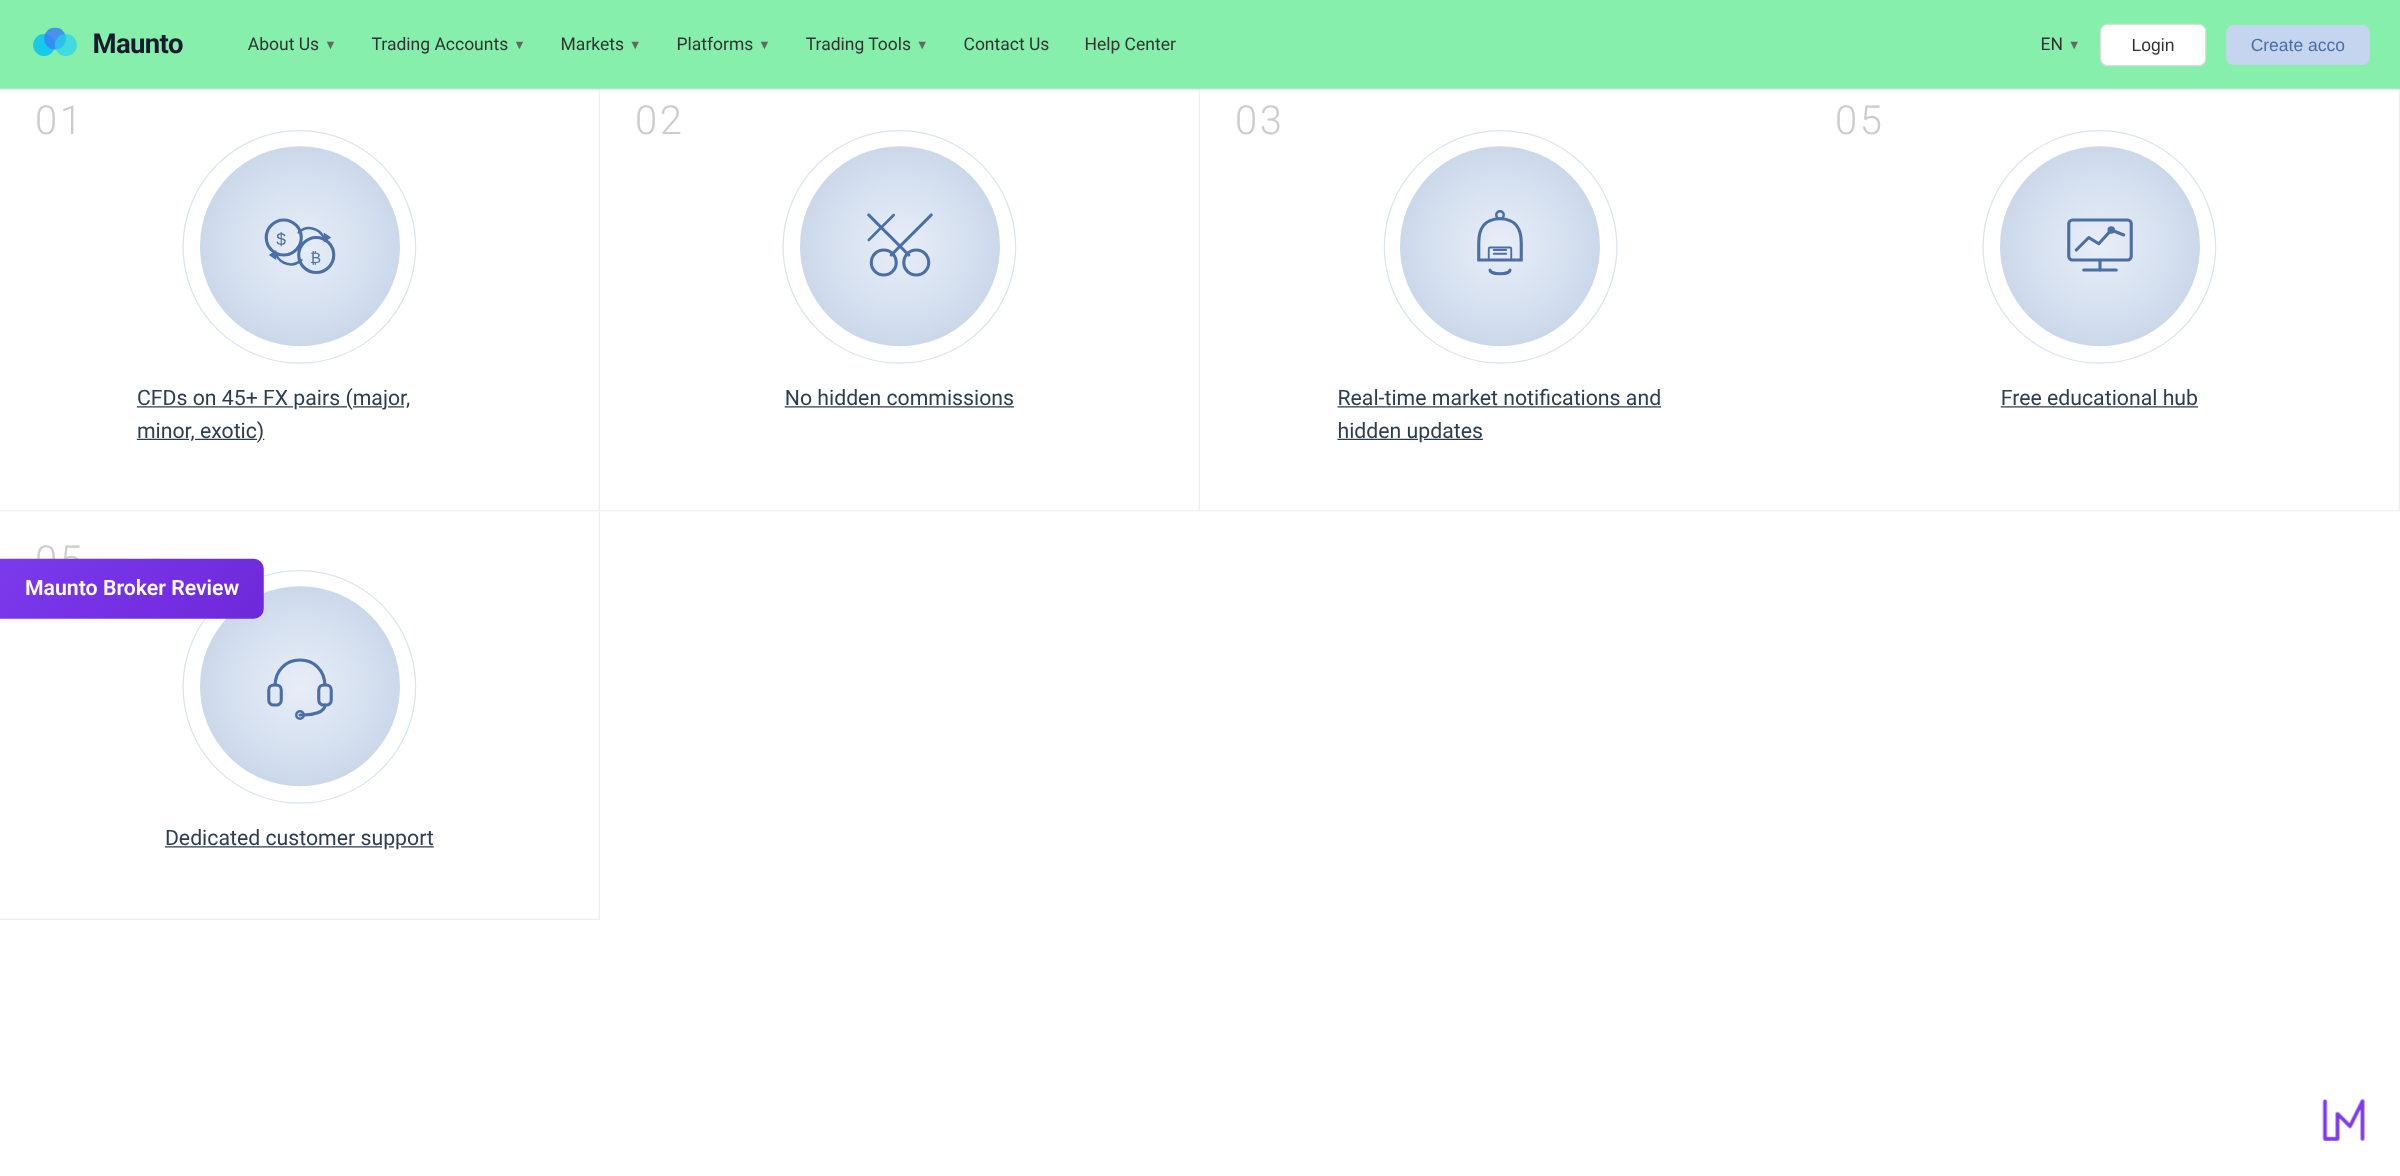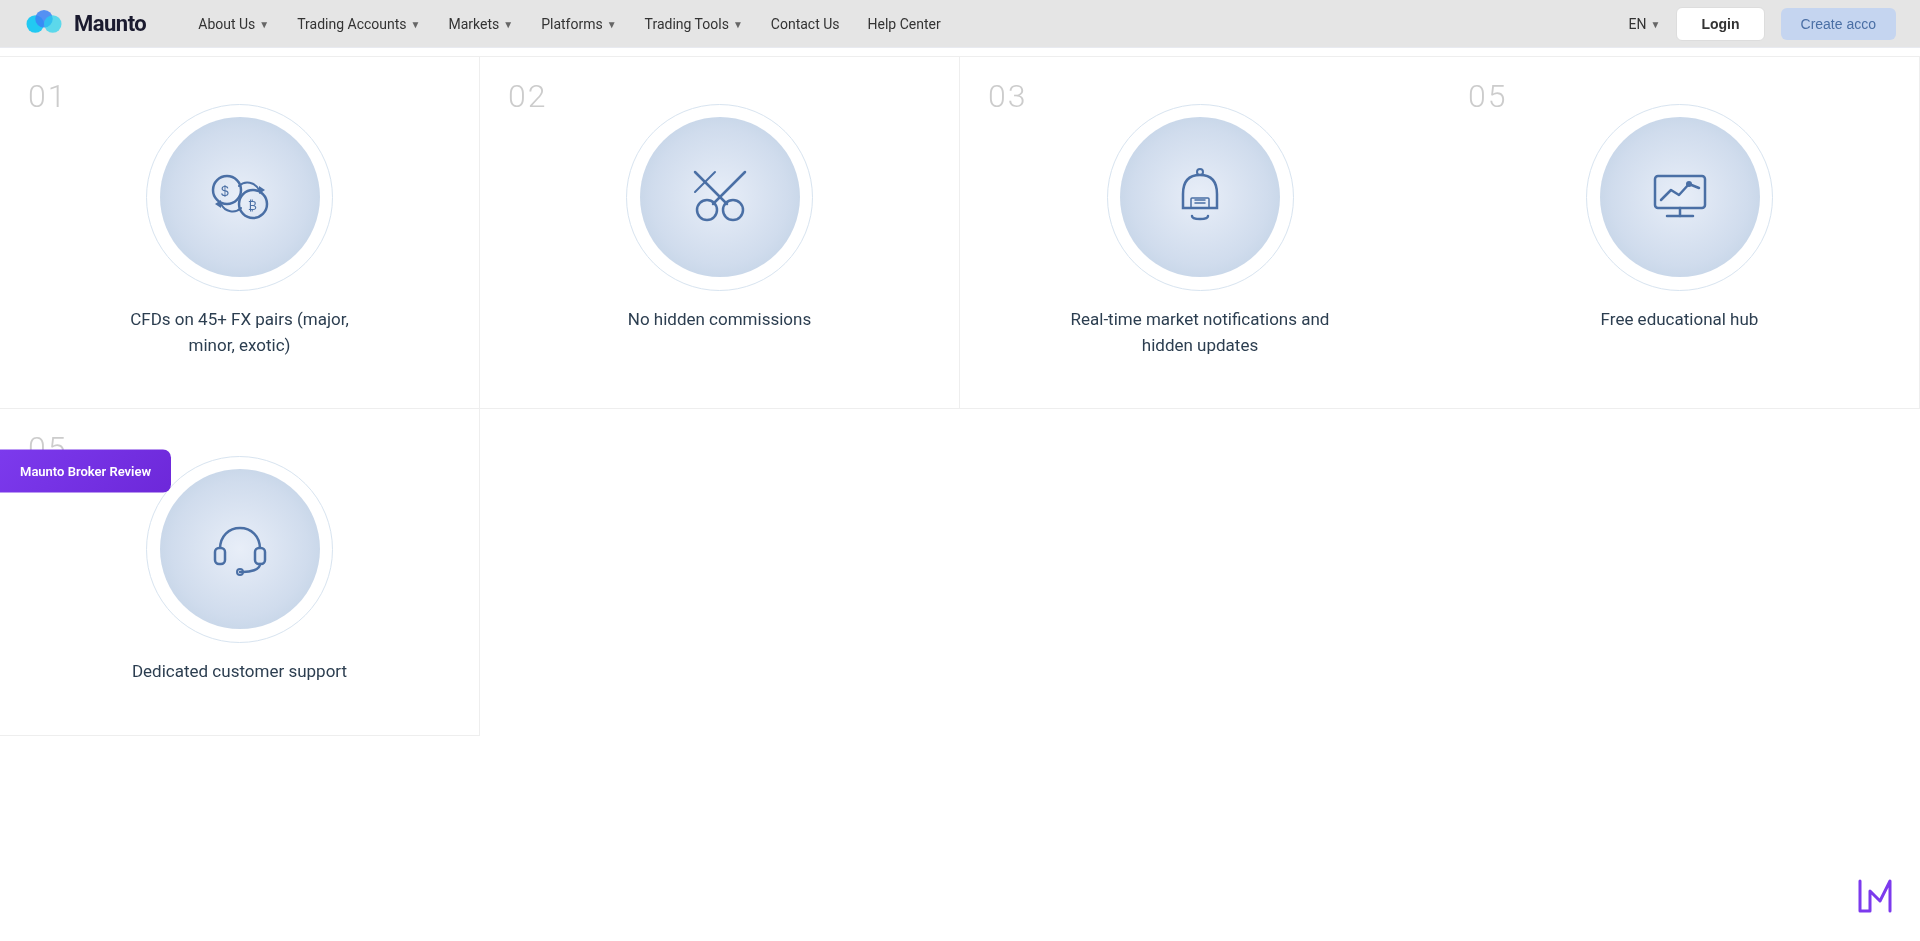--- a/index.html
+++ b/index.html
@@ -1,21 +1,21 @@
 <!DOCTYPE html>
 <html><head>
   <meta charset="utf-8">
   <style>
     * { margin: 0; padding: 0; box-sizing: border-box; }
     body { font-family: -apple-system, BlinkMacSystemFont, 'Segoe UI', Roboto, sans-serif; background: #fff; overflow-x: hidden; }
 
     
     .navbar {
-      position: fixed; top: 0; left: 0; right: 0; height: 48px;
-      background: #e5e5e5; border-bottom: 1px solid #e8eaf0;
+      position: fixed; top: 0; left: 0; right: 0; height: 72px;
+      background: #86efac; border-bottom: 1px solid #e8eaf0;
       display: flex; align-items: center; padding: 0 24px;
       z-index: 100; gap: 0;
     }
     .logo-area {
       display: flex; align-items: center; gap: 10px; margin-right: 40px;
     }
     .logo-icon {
       width: 40px; height: 28px;
     }
     .logo-text {
@@ -33,21 +33,21 @@
       font-size: 10px; color: #666; margin-top: 1px;
     }
     .nav-right {
       display: flex; align-items: center; gap: 16px;
     }
     .lang-selector {
       display: flex; align-items: center; gap: 4px; font-size: 14px; color: #333; cursor: pointer; text-align: right;
     }
     .login-btn {
       padding: 8px 24px; border: 1px solid #ddd; border-radius: 6px;
-      font-size: 14px; background: #fff; cursor: pointer; color: #333; font-weight: bold;
+      font-size: 14px; background: #fff; cursor: pointer; color: #333;
     }
     .create-btn {
       padding: 8px 20px; border-radius: 6px;
       font-size: 14px; background: #c5d5f0; color: #4a6fa5; border: none; cursor: pointer; font-weight: 500;
     }
 
     
     .main-content {
       margin-top: 56px;
       padding: 0;
@@ -85,32 +85,32 @@
       position: absolute;
       width: 185px; height: 185px; border-radius: 50%;
       border: 1px solid #d8e4f0;
     }
     .icon-inner {
       width: 80px; height: 80px; display: flex; align-items: center; justify-content: center;
     }
     .icon-inner svg { width: 70px; height: 70px; }
 
     .feature-title {
-      font-size: 17px; color: #2c3e50; text-align: center; line-height: 1.5;
-      max-width: 260px; font-weight: 400;
+      font-size: 17px; color: #2c3e50; line-height: 1.5;
+      max-width: 260px; font-weight: 400; text-decoration: underline;
     }
 
     
     .floating-sidebar {
       position: fixed;
       left: 0; top: 50%; transform: translateY(-50%);
       background: linear-gradient(135deg, #7c3aed, #6d28d9);
       color: #fff; padding: 14px 20px;
       border-radius: 0 8px 8px 0;
-      font-size: 13px; font-weight: 600;
+      font-size: 17px; font-weight: 600;
       cursor: pointer; z-index: 200;
       writing-mode: horizontal-tb;
       white-space: nowrap;
     }
 
     
     .bottom-right-icon {
       position: fixed; bottom: 20px; right: 20px;
       width: 50px; height: 50px;
       z-index: 200; cursor: pointer;

